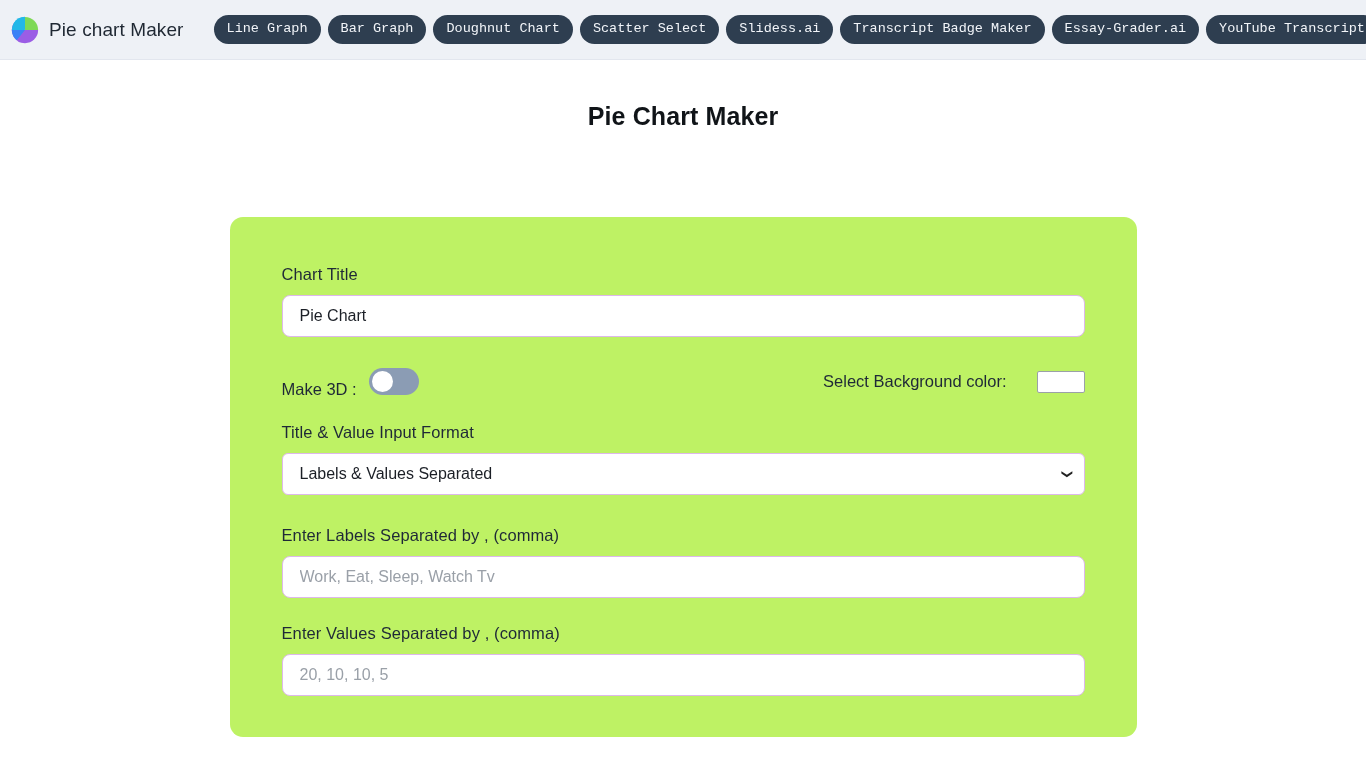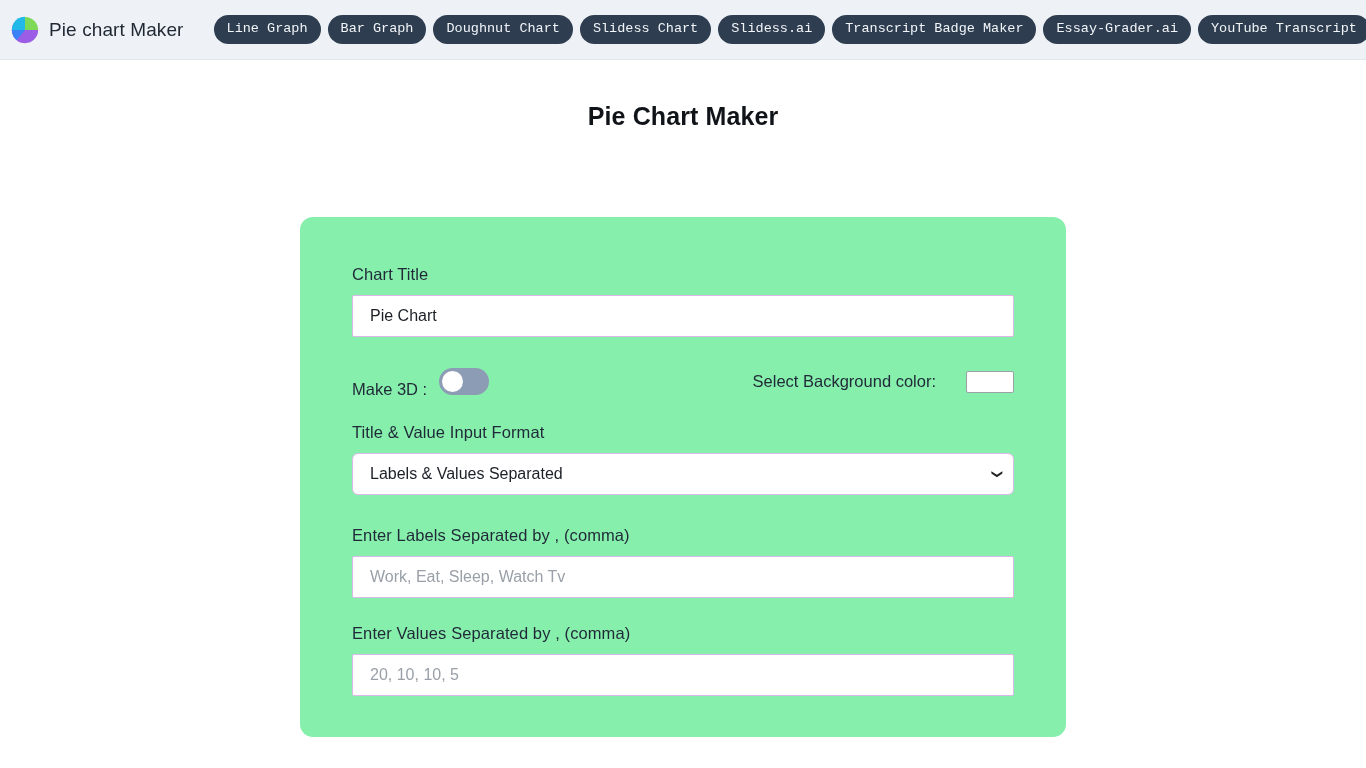--- a/index.html
+++ b/index.html
@@ -68,41 +68,41 @@
     letter-spacing: .1px;
   }
 
   
   .card-wrap {
     display: flex;
     justify-content: center;
     margin-top: 86px;
   }
   .form-card {
-    width: 766px;
-    background: #86efac;
+    width: 907px;
+    background: #bef264;
     border-radius: 13px;
     padding: 48px 52px 40px;
     min-height: 520px;
   }
 
   .field { margin-bottom: 0; }
   .field-label {
     font-size: 16.5px;
     color: #1f2937;
     display: block;
     margin-bottom: 11px;
     letter-spacing: .1px;
   }
   .text-input {
     width: 100%;
     height: 42px;
     background: #ffffff;
     border: 1px solid #ddb8ea;
-    border-radius: 2px;
+    border-radius: 8px;
     padding: 0 13px;
     font-size: 16px;
     color: #1b1f26;
     font-family: "Liberation Sans", sans-serif;
     outline: none;
   }
   .text-input::placeholder { color: #9aa0a8; }
 
   .row-3d {
     display: flex;
@@ -197,21 +197,21 @@
         <path d="M16 16 L2 16 A14 14 0 0 0 7.2 26.9 Z" fill="#3b82f6"></path>
       </svg>
     </span>
     <span class="brand-name">Pie chart Maker</span>
   </a>
 
   <nav class="navbar">
     <button class="nav-pill">Line Graph</button>
     <button class="nav-pill">Bar Graph</button>
     <button class="nav-pill">Doughnut Chart</button>
-    <button class="nav-pill">Slidess Chart</button>
+    <button class="nav-pill">Scatter Select</button>
     <button class="nav-pill">Slidess.ai</button>
     <button class="nav-pill">Transcript Badge Maker</button>
     <button class="nav-pill">Essay-Grader.ai</button>
     <button class="nav-pill">YouTube Transcript</button>
     <button class="nav-pill">Pdf Graph</button>
     <button class="nav-pill">ConnectionsHint.ai</button>
   </nav>
 </div>
 
 <h1 class="page-title">Pie Chart Maker</h1>

